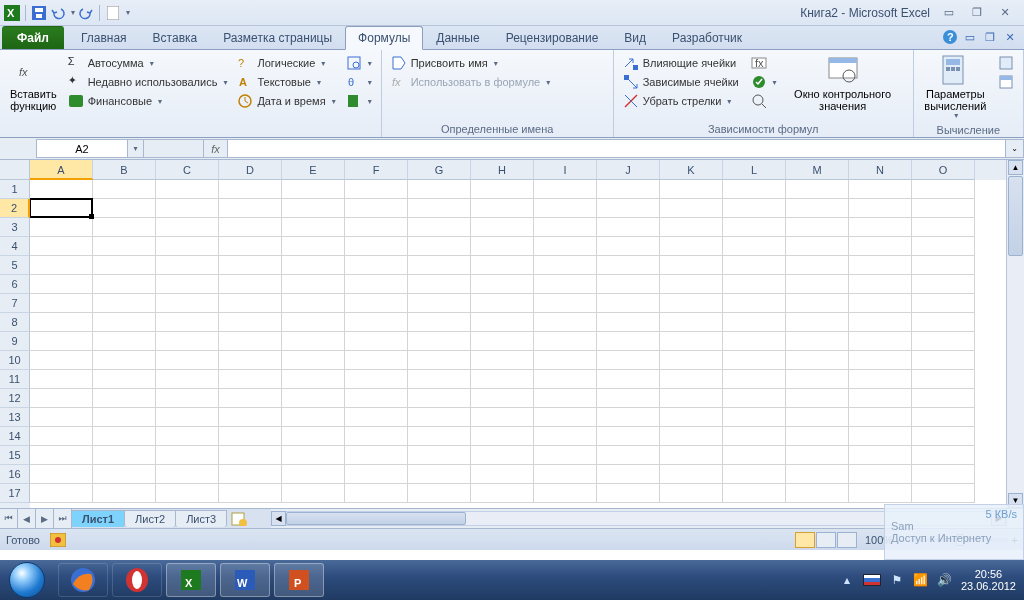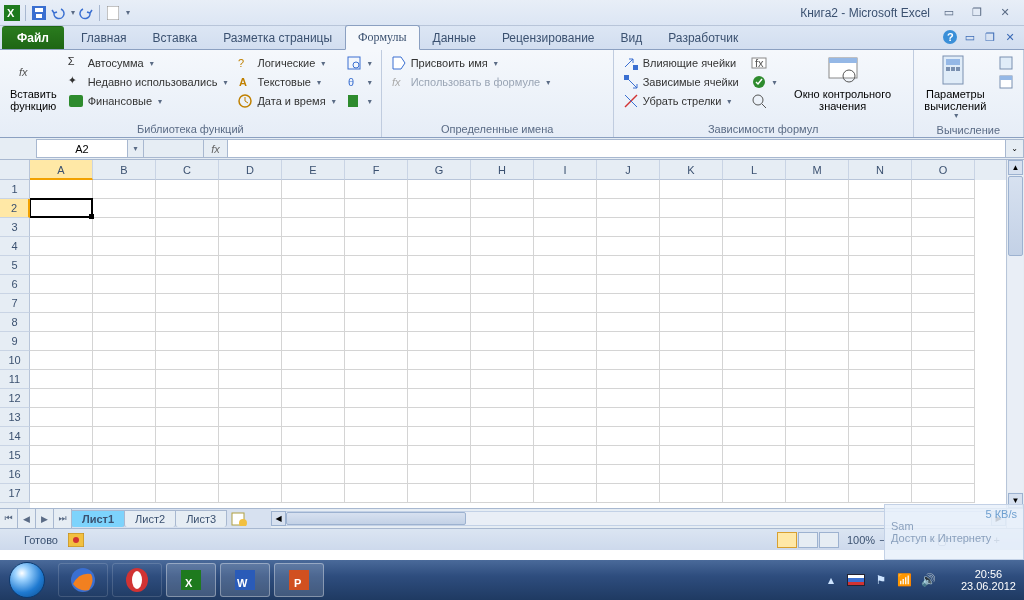--- a/index.html
+++ b/index.html
@@ -11,21 +11,21 @@
 .qat-ico { width:16px; height:16px; display:flex; align-items:center; justify-content:center; }
 .qat-sep { width:1px; height:16px; background:#a8b8d0; margin:0 2px; }
 .title-text { flex:1; text-align:right; color:#3b5170; font-size:12px; }
 .win-controls { display:flex; gap:6px; padding:0 8px; }
 .win-btn { width:22px; height:16px; display:flex; align-items:center; justify-content:center; color:#5a6b85; }
 
 
 .tabs { height:24px; background:linear-gradient(#dce6f4,#d2def0); display:flex; align-items:flex-end; padding-left:2px; border-bottom:1px solid #8ba0c1; position:relative; }
 .tab { padding:4px 12px 4px; color:#3b5170; cursor:pointer; border:1px solid transparent; border-bottom:none; border-top-left-radius:3px; border-top-right-radius:3px; font-size:12px; }
 .tab.file { background:linear-gradient(#2a7b1e,#1e6614); color:#fff; border-radius:3px 3px 0 0; padding:4px 14px; margin-right:4px; font-weight:bold;text-align:right;}
-.tab.active { background:#f5f8fc; border-color:#8ba0c1; border-bottom:1px solid #f5f8fc; margin-bottom:-1px;font-family:Liberation Serif, serif; }
+.tab.active { background:#f5f8fc; border-color:#8ba0c1; border-bottom:1px solid #f5f8fc; margin-bottom:-1px; }
 .tabs .help { position:absolute; right:6px; top:3px; display:flex; gap:4px; }
 .help-ico { width:16px; height:16px; display:flex; align-items:center; justify-content:center; color:#3b6ab5;}
 
 
 .ribbon { height:88px; background:linear-gradient(#f5f8fc,#e6edf7); border-bottom:1px solid #8ba0c1; display:flex; }
 .group { border-right:1px solid #c0ccdf; display:flex; flex-direction:column; padding:2px 4px 0; }
 .group-body { flex:1; display:flex; align-items:flex-start; }
 .group-label { text-align:center; color:#5a6b85; font-size:11px; padding:1px 0 2px; white-space:nowrap; }
 .big-btn { display:flex; flex-direction:column; align-items:center; justify-content:center; padding:2px 6px; text-align:center; line-height:1.1; cursor:pointer; }
 .big-btn .ico { width:32px; height:32px; margin-bottom:2px; }
@@ -71,42 +71,42 @@
 .sheettabs { display:flex; align-items:flex-end; background:#d7e1f0; }
 .sheettab { padding:2px 10px; background:#e6edf4; border:1px solid #a8b8d0; border-bottom:none; margin-left:-1px; color:#3b5170; border-radius:0 0 3px 3px; transform:translateY(-1px);}
 .sheettab.active { background:#7dd3fc; font-weight:bold; }
 .sheet-new { width:24px; display:flex; align-items:center; justify-content:center; }
 .hscroll { flex:1; display:flex; align-items:center; background:#e6edf4; margin-left:20px; position:relative;}
 .hscroll .arr { width:15px; height:15px; background:#d7e1f0; border:1px solid #9db2d0; display:flex; align-items:center; justify-content:center; font-size:8px;}
 .hscroll .track { flex:1; height:15px; position:relative; background:#e9eef6; border-top:1px solid #c3d1e6; border-bottom:1px solid #c3d1e6;}
 .hscroll .thumb { position:absolute; left:0; top:0; bottom:0; width:180px; background:linear-gradient(#d7e1f0,#c3d1e6); border:1px solid #9db2d0; border-radius:2px;}
 
 
-.statusbar { height:22px; background:linear-gradient(#dbe5f2,#cdd9ec); border-top:1px solid #a8b8d0; display:flex; align-items:center; padding:0 24px; color:#3b5170; }
+.statusbar { height:22px; background:linear-gradient(#dbe5f2,#cdd9ec); border-top:1px solid #a8b8d0; display:flex; align-items:center; padding:0 6px; color:#3b5170; }
 .statusbar .spacer { flex:1; }
 .view-btns { display:flex; gap:1px; margin-right:8px;}
 .view-btn { width:20px; height:16px; border:1px solid #9db2d0; background:#e6edf4; }
 .view-btn.active { background:#ffe8a6; border-color:#d8a030;}
 .zoom { display:flex; align-items:center; gap:4px; }
 .zoom-slider { width:100px; height:4px; background:#b8c5d9; position:relative; border-radius:2px;}
 .zoom-slider .knob { position:absolute; left:48px; top:-4px; width:8px; height:12px; background:#e6edf4; border:1px solid #7a90b0; border-radius:2px;}
 
 
 .net-overlay { position:absolute; right:0; bottom:40px; width:140px; height:56px; background:rgba(232,240,250,.85); border:1px solid #c3d1e6; font-size:10px; padding:3px 6px; color:#8aa0bd; }
 .net-overlay .top { text-align:right; color:#6fa0d0; }
 
 
 .taskbar { position:absolute; left:0; right:0; bottom:0; height:40px; background:linear-gradient(#4a6a9a,#2e4d7e 40%,#1f3a62); display:flex; align-items:center; }
 .start { width:54px; height:40px; display:flex; align-items:center; justify-content:center; }
 .start-orb { width:36px; height:36px; border-radius:50%; background:radial-gradient(circle at 35% 30%,#fff,#9fd4ff 20%,#1f7ad1 60%,#0c4a8a); border:1px solid #0c3a70; position:relative;}
 .task-icons { display:flex; gap:4px; padding:0 4px; height:100%; align-items:center;}
 .task-btn { width:50px; height:34px; border:1px solid rgba(255,255,255,.15); border-radius:3px; display:flex; align-items:center; justify-content:center; }
 .task-btn.running { background:rgba(255,255,255,.15); border-color:rgba(255,255,255,.35);}
 .tray { margin-left:auto; display:flex; align-items:center; gap:8px; padding:0 8px; color:#fff; height:100%;}
-.tray .clock { text-align:center; line-height:1.1; font-size:11px;margin-left:16px; }
+.tray .clock { text-align:center; line-height:1.1; font-size:11px; }
 .tray-ico { width:16px; height:16px; color:#cde4ff; display:flex; align-items:center; justify-content:center; font-size:12px;}
 .flag { width:18px; height:12px; background:linear-gradient(#fff 33%,#3a6fd1 33% 66%,#d13333 66%); border:1px solid #223;}
 
 
 svg { display:block; }
 </style>
 </head>
 <body>
 
 <div class="titlebar">
@@ -259,21 +259,20 @@
         <div class="small-btn">
             <span class="ico">
               <svg width="16" height="16">
                 <rect x="2" y="2" width="10" height="12" fill="#2e8b2e"></rect>
               </svg>
             </span>
             <span class="dd">▾</span>
           </div>
       </div>
     </div>
-    <div class="group-label">Библиотека функций</div>
   </div>
 
   <div class="group" style="flex:0 0 232px">
     <div class="group-body">
       <div class="btn-col">
         <div class="small-btn">
             <span class="ico">
               <svg width="16" height="16">
                 <path d="M2 2 L10 2 L14 8 L10 14 L2 14 Z" fill="#fff" stroke="#3a6fd1"></path>
               </svg>

